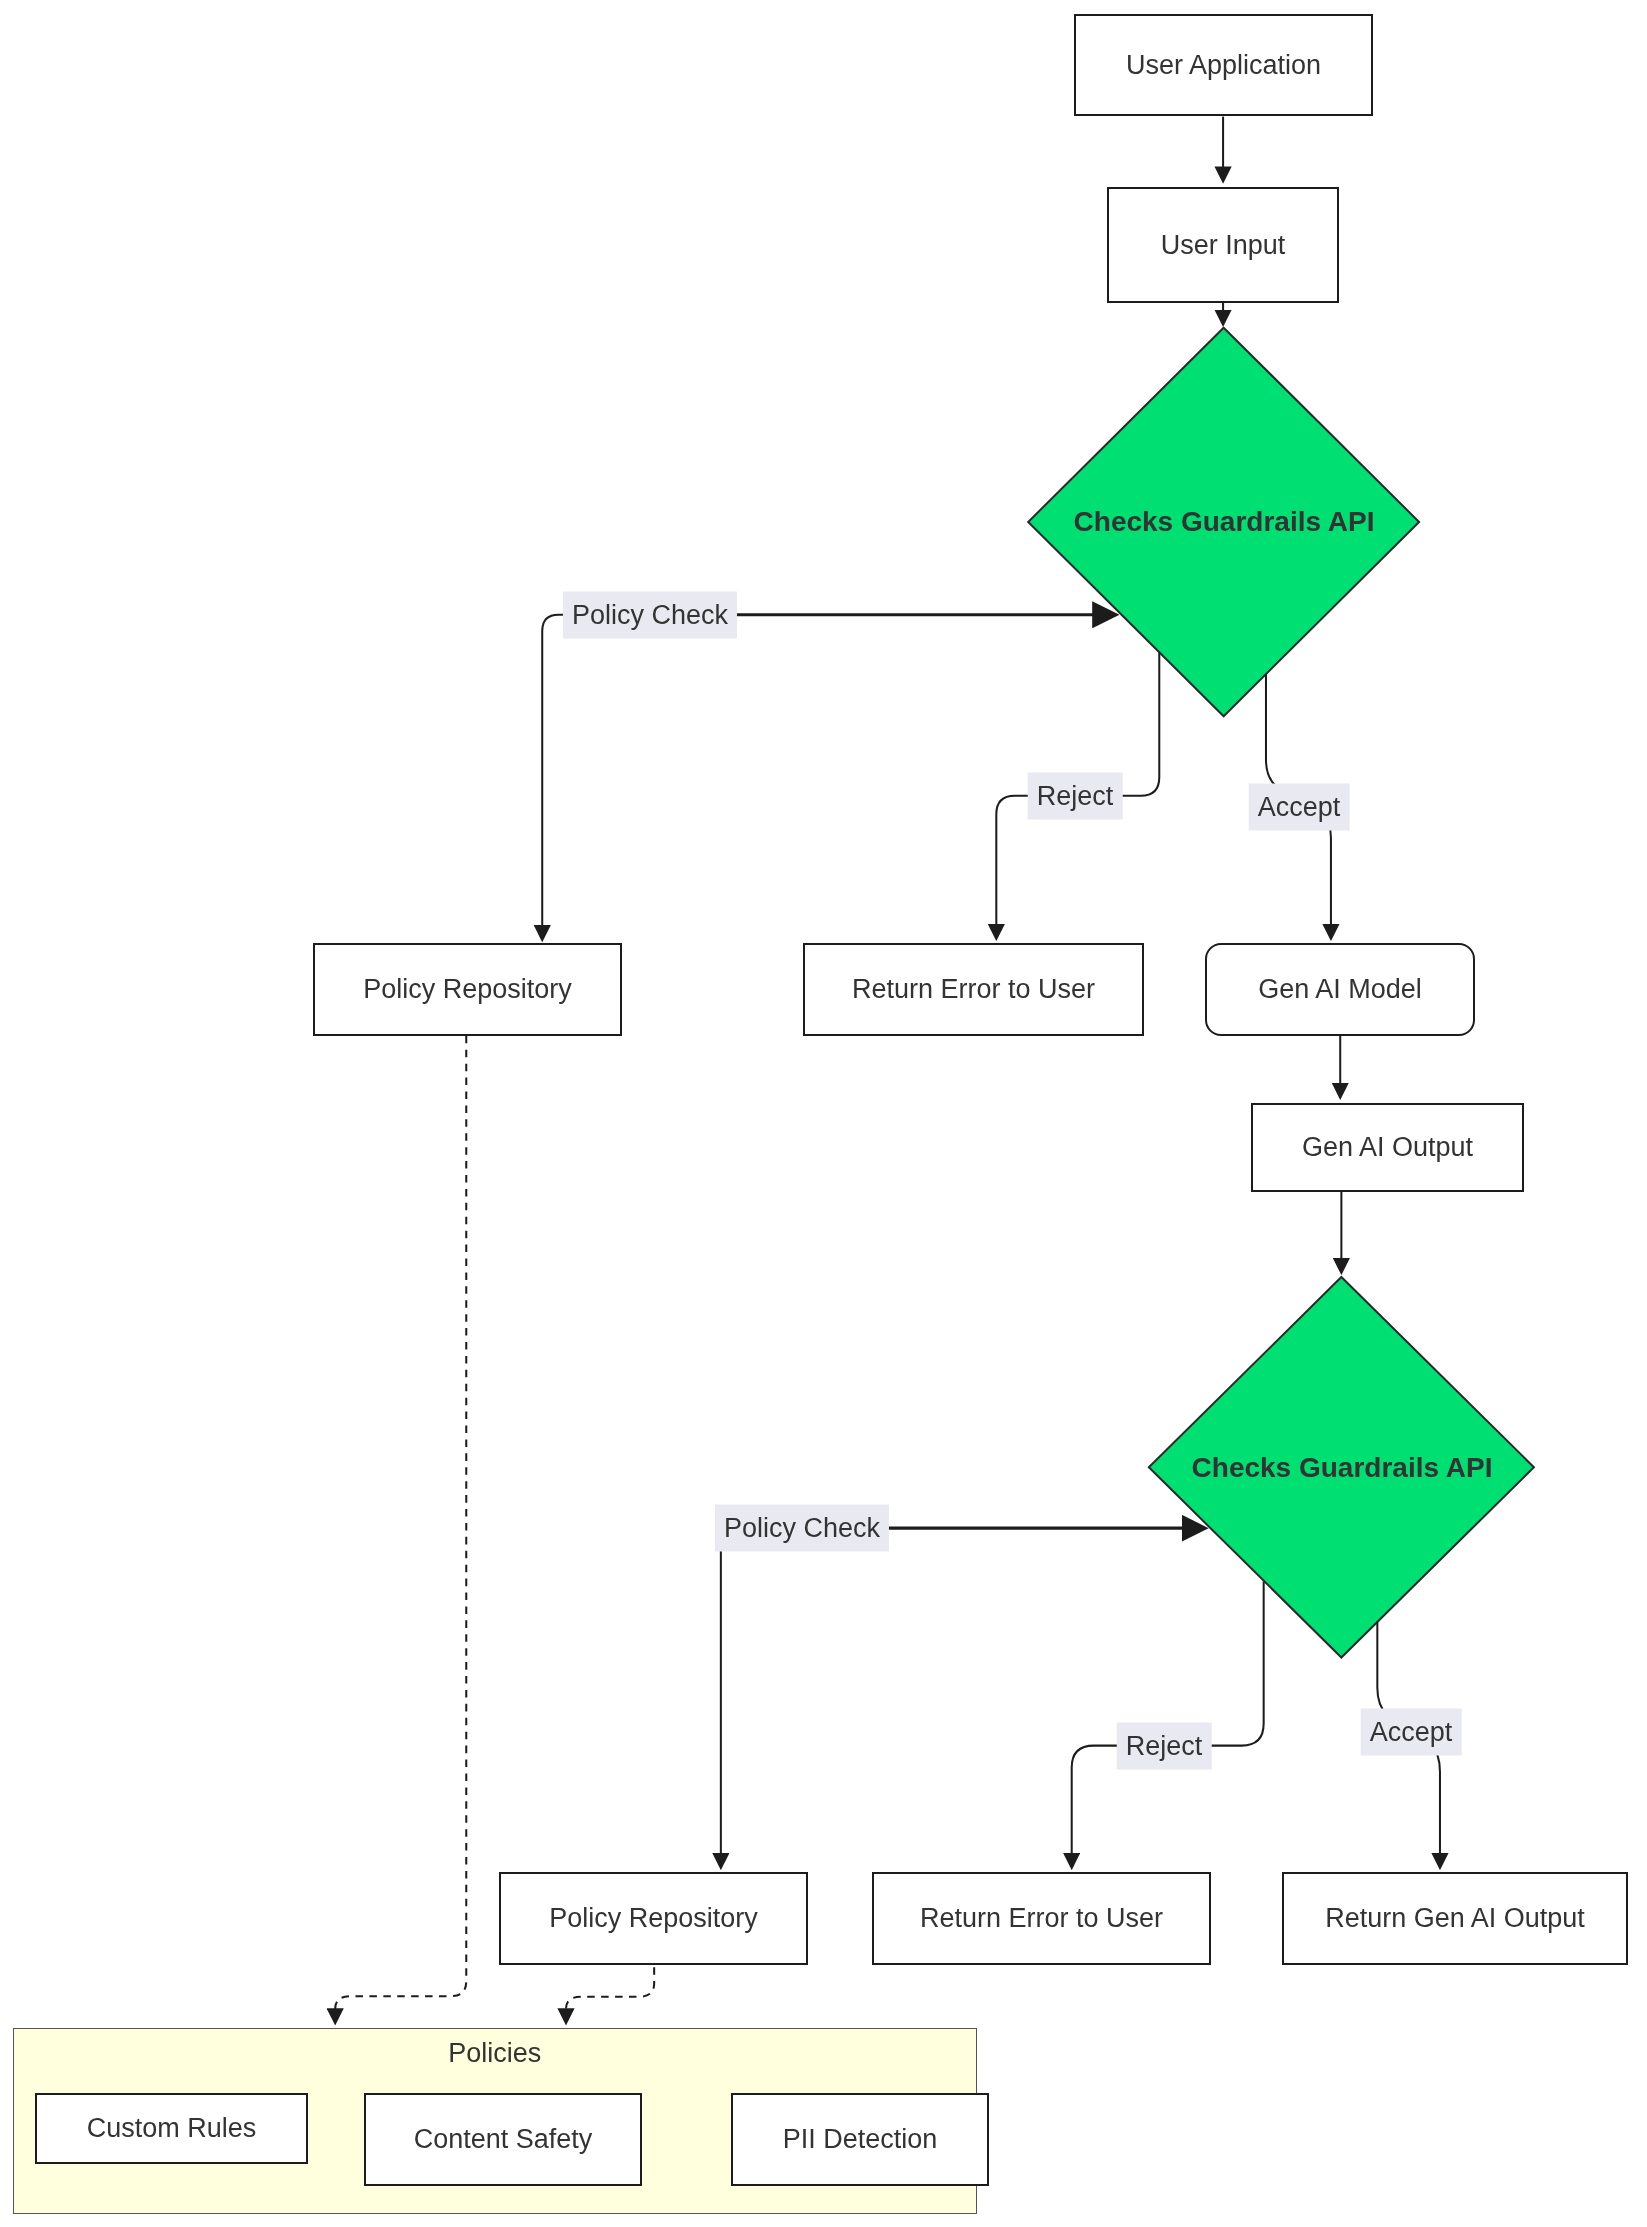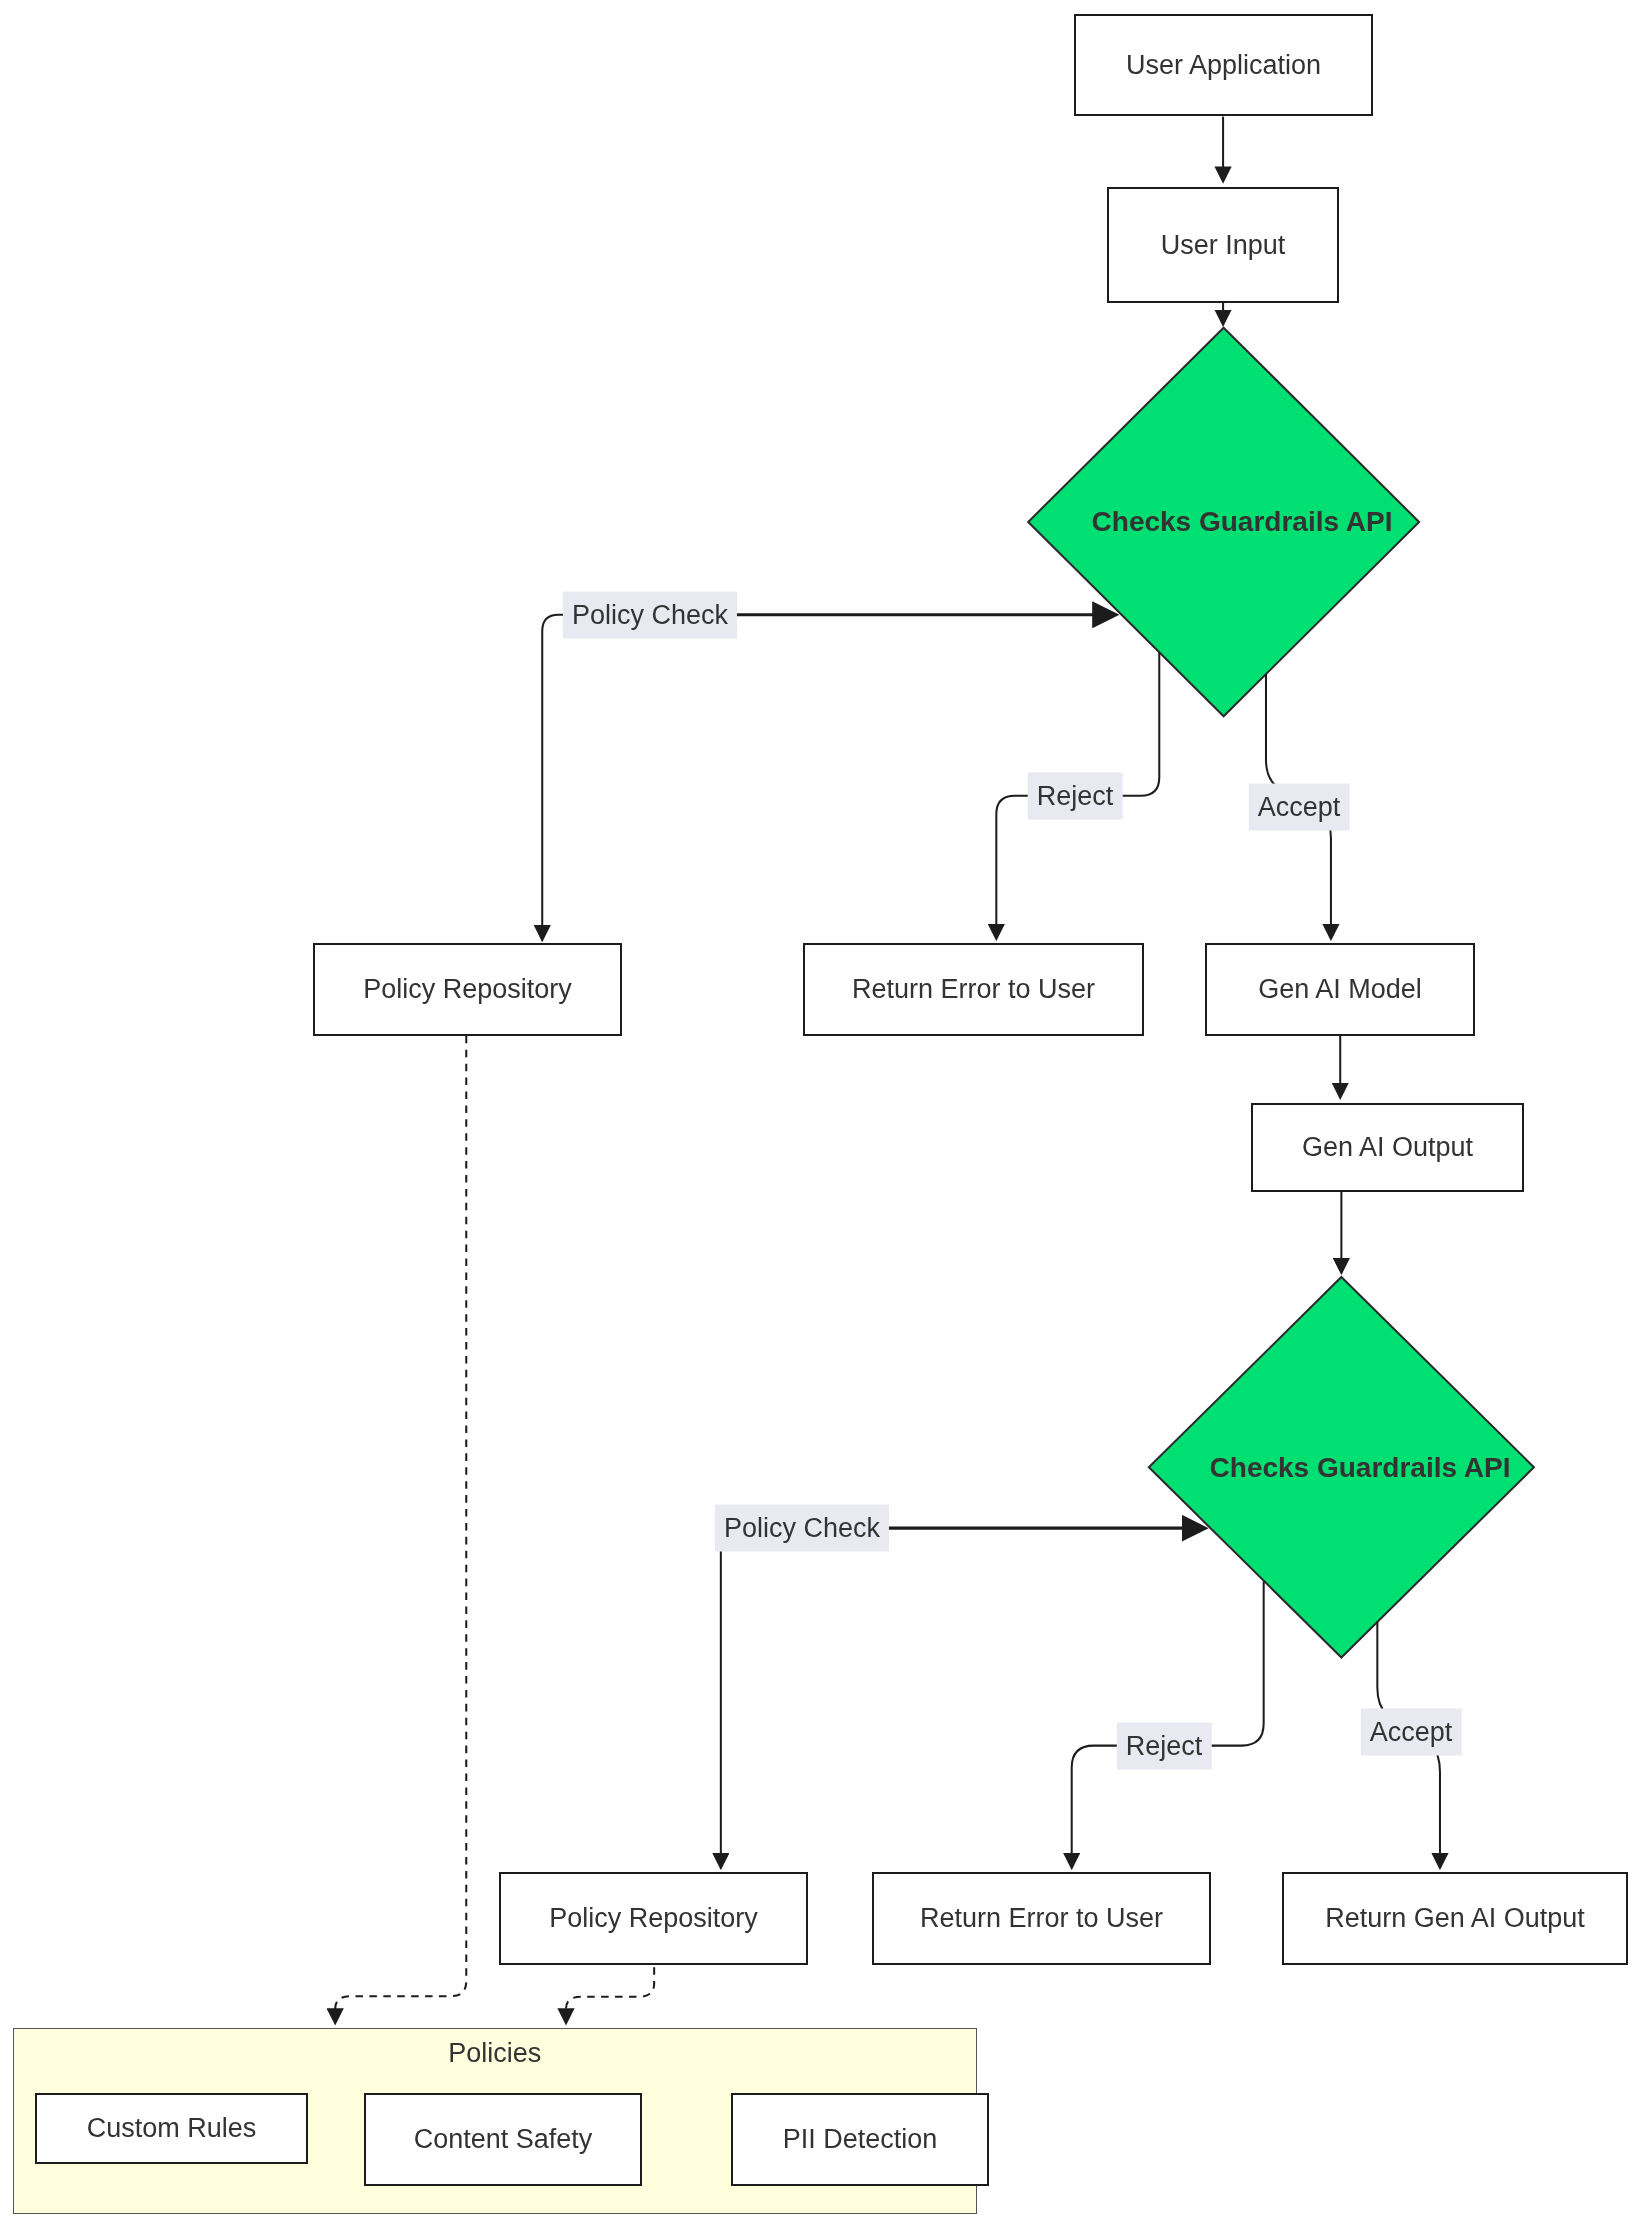--- a/index.html
+++ b/index.html
@@ -55,21 +55,20 @@
     white-space: nowrap;
   }
   .diamond-label {
     position: absolute;
     transform: translate(-50%, -50%);
     font-size: 28px;
     font-weight: bold;
     color: var(--text-color);
     white-space: nowrap;
     z-index: 3;
-    margin-left: 18px;
   }
   .edge-label {
     position: absolute;
     transform: translate(-50%, -50%);
     background: var(--edge-label-bg);
     color: var(--text-color);
     font-size: 27px;
     padding: 8px 9px;
     white-space: nowrap;
     z-index: 4;
@@ -134,21 +133,21 @@
   <div class="node" style="left:1074px; top:14px; width:299px; height:102px;">User Application</div>
 
   <div class="node" style="left:1107px; top:187px; width:232px; height:116px;">User Input</div>
 
   <div class="diamond-label" style="left:1224px; top:522px;">Checks Guardrails API</div>
 
   <div class="node" style="left:313px; top:943px; width:309px; height:93px;">Policy Repository</div>
 
   <div class="node" style="left:803px; top:943px; width:341px; height:93px;">Return Error to User</div>
 
-  <div class="node" style="left:1205px; top:943px; width:270px; height:93px;">Gen AI Model</div>
+  <div class="node" style="left:1205px; top:943px; width:270px; height:93px;border-radius:16px;">Gen AI Model</div>
 
   <div class="node" style="left:1251px; top:1103px; width:273px; height:89px;text-align:center;">Gen AI Output</div>
 
   <div class="diamond-label" style="left:1342px; top:1468px;">Checks Guardrails API</div>
 
   <div class="node" style="left:499px; top:1872px; width:309px; height:93px;">Policy Repository</div>
 
   <div class="node" style="left:872px; top:1872px; width:339px; height:93px;">Return Error to User</div>
 
   <div class="node" style="left:1282px; top:1872px; width:346px; height:93px;">Return Gen AI Output</div>

